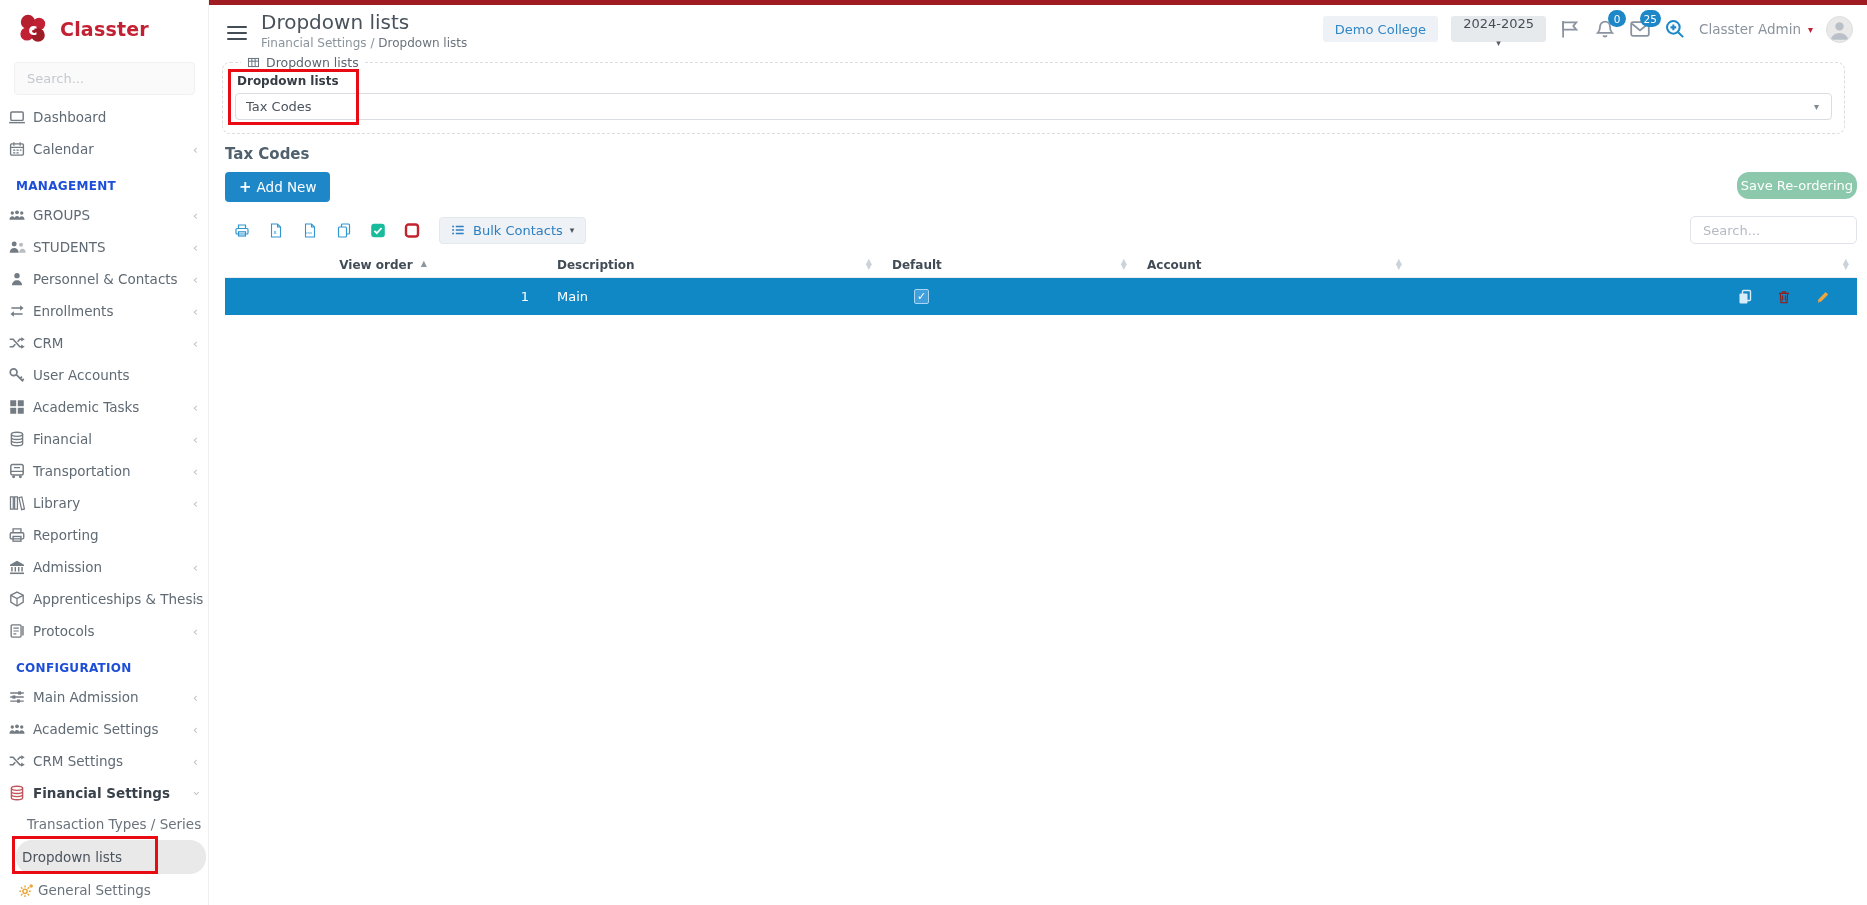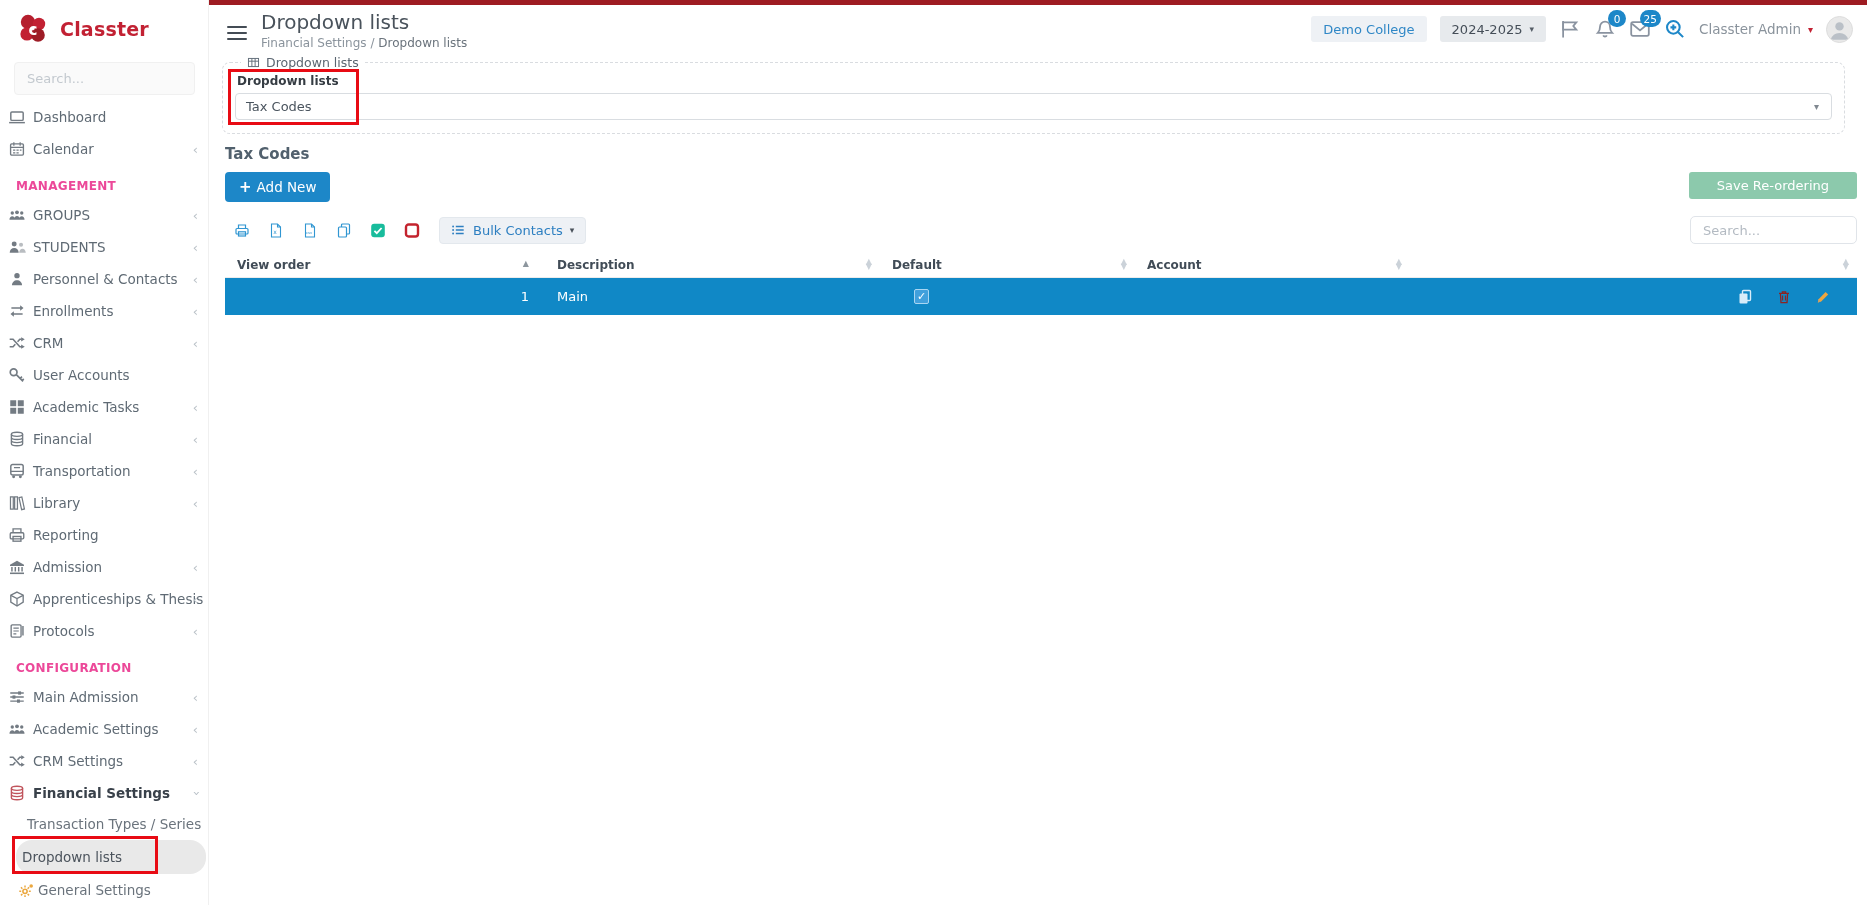--- a/index.html
+++ b/index.html
@@ -11,21 +11,21 @@
     border-right:1px solid #f0f0f0; z-index:5; }
   .logo-row { display:flex; align-items:center; gap:10px; padding:12px 0 6px 16px; }
   .logo-mark { width:34px; height:34px; }
   .logo-text { font-size:19px; font-weight:bold; color:#c22133; letter-spacing:.2px; }
   .side-search { margin:10px 14px 0 14px; }
   .side-search input { width:181px; height:33px; border:1px solid #f0f0f0; background:#fafafa;
     border-radius:4px; padding:0 12px; font-size:13px; color:#6a737c; outline:none;
     font-family:inherit; }
   .side-search input::placeholder { color:#c3c9cf; }
   .side-menu { margin-top:6px; }
-  .side-heading { padding:14px 0 6px 16px; font-size:12px; font-weight:bold; color:#ec4899;
+  .side-heading { padding:14px 0 6px 16px; font-size:12px; font-weight:bold; color:#1d4ed8;
     letter-spacing:.3px; }
   .side-item { display:flex; align-items:center; height:32px; padding:0 8px; cursor:pointer;
     position:relative; }
   .side-item .ic { width:18px; height:16px; color:#737b83; flex:0 0 18px; display:flex;
     align-items:center; }
   .side-item .lbl { margin-left:7px; font-size:13.5px; color:#5f6a74; white-space:nowrap; }
   .side-item.emph .lbl { color:#39414a; font-weight:bold; }
   .chev { position:absolute; right:10px; color:#b9c0c7; font-size:13px; line-height:1; }
   .chev.down { transform:rotate(-90deg); }
   .sub-item { display:flex; align-items:center; height:30px; padding-left:27px; cursor:pointer;
@@ -44,21 +44,21 @@
   .hamburger { width:20px; margin-top:16px; cursor:pointer; }
   .hamburger span { display:block; height:2px; background:#444c55; margin-bottom:4px; border-radius:1px; }
   .title-block { margin-left:14px; }
   .page-title { font-size:20px; color:#49525b; font-weight:normal; }
   .breadcrumb { font-size:12px; margin-top:2px; color:#8a939c; }
   .breadcrumb .cur { color:#6a737c; }
   .tb-right { display:flex; align-items:center; gap:13px; margin-top:4px; height:30px;justify-content:flex-end; }
   .chip { height:26px; border-radius:3px; display:flex; align-items:center; padding:0 12px;
     font-size:13px; cursor:pointer; }
   .chip.college { background:#eef1f5; color:#2f87c6; }
-  .chip.year { background:#e7eaed; color:#454e58; gap:7px; }
+  .chip.year { background:#e7eaed; color:#454e58; gap:7px;flex-direction:column; }
   .caret { font-size:9px; color:#555d66; }
   .hico { position:relative; width:22px; height:22px; color:#8a93a0; cursor:pointer; }
   .hico svg { width:22px; height:22px; }
   .hico.zoomi { color:#1d87c8; }
   .badge { position:absolute; top:-8px; right:-10px; min-width:18px; height:17px; padding:0 4px;
     background:#1d87c8; color:#fff; border-radius:9px; font-size:10.5px; display:flex;
     align-items:center; justify-content:center; }
   .user-name { font-size:13.5px; color:#8a939c; cursor:pointer; }
   .user-caret { color:#c22133; font-size:10px; margin-left:-6px; cursor:pointer; }
   .avatar { width:27px; height:27px; border-radius:50%; background:#e9e9e9; overflow:hidden;
@@ -78,42 +78,42 @@
   .select-box .sel-caret { position:absolute; right:12px; color:#808890; font-size:10px; }
 
   
   .content { padding:0 10px 0 16px; }
   .sec-title { margin-top:11px; font-size:15px; font-weight:bold; color:#51606d; }
   .btn-row { margin-top:9px; display:flex; justify-content:space-between; align-items:flex-start; }
   .btn-add { height:30px; background:#1d87c8; color:#fff; border:none; border-radius:4px;
     padding:0 14px; font-size:13.5px; display:flex; align-items:center; gap:5px; cursor:pointer;
     font-family:inherit; }
   .btn-add .plus { font-weight:bold; font-size:15px; }
-  .btn-save { height:27px; background:#8cc9ac; color:#fff; border:none; border-radius:3px;
-    padding:0 28px; font-size:13px; cursor:default; font-family:inherit; }
+  .btn-save { height:27px; background:#8cc9ac; color:#fff; border:none; border-radius:12px;
+    padding:0 4px; font-size:13px; cursor:default; font-family:inherit; }
   .tool-row { margin-top:14px; display:flex; justify-content:space-between; align-items:center; }
   .tools-left { display:flex; align-items:center; }
   .tbtn { width:16px; height:17px; margin-right:9px; margin-left:9px; cursor:pointer; display:flex; }
   .tbtn svg { width:16px; height:17px; }
   .tbtn.blue { color:#3096d2; }
   .btn-bulk { margin-left:10px; height:27px; background:#eef1f5; border:1px solid #e3e8ed;
     border-radius:4px; display:flex; align-items:center; gap:7px; padding:0 11px; cursor:pointer;
     font-family:inherit; font-size:13px; color:#2d7fc1; }
   .btn-bulk .ic { width:15px; height:14px; color:#2d7fc1; display:flex; }
   .btn-bulk .caret { color:#4a525b; }
   .tbl-search input { width:167px; height:28px; border:1px solid #e0e4e9; border-radius:5px;
     padding:0 12px; font-size:13px; color:#6a737c; outline:none; font-family:inherit; }
   .tbl-search input::placeholder { color:#b3bac2; }
 
   
   .grid { display:grid; grid-template-columns:320px 335px 255px 275px 1fr; }
   .thead { margin-top:10px; border-bottom:1px solid #ececec; }
   .th { font-size:12px; font-weight:bold; color:#414c57; padding:4px 10px 5px 12px; display:flex;
     align-items:center; cursor:pointer; position:relative; }
-  .th.r { justify-content:space-between; padding-right:16px; }
+  .th.r { justify-content:center; padding-right:16px; }
   .sort-asc { color:#8d969e; font-size:8px; margin-left:8px; transform:translateY(-2px); }
   .sort-both { position:absolute; right:8px; display:flex; flex-direction:column; line-height:.62;
     font-size:8px; color:#cbd2d9; }
   .trow { background:#1088c6; color:#fff; height:37px; align-items:center; cursor:pointer; }
   .td { font-size:13px; padding:0 10px 0 12px; display:flex; align-items:center; height:37px; }
   .td.r { justify-content:flex-end; padding-right:16px; }
   .row-check { width:15px; height:15px; margin-left:22px; background:#41a0dc;
     border:1px solid #a9d6f2; border-radius:2px; color:#fff; font-size:11px; display:flex;
     align-items:center; justify-content:center; cursor:pointer; }
   .row-actions { justify-content:flex-end; gap:23px; padding-right:26px; }

